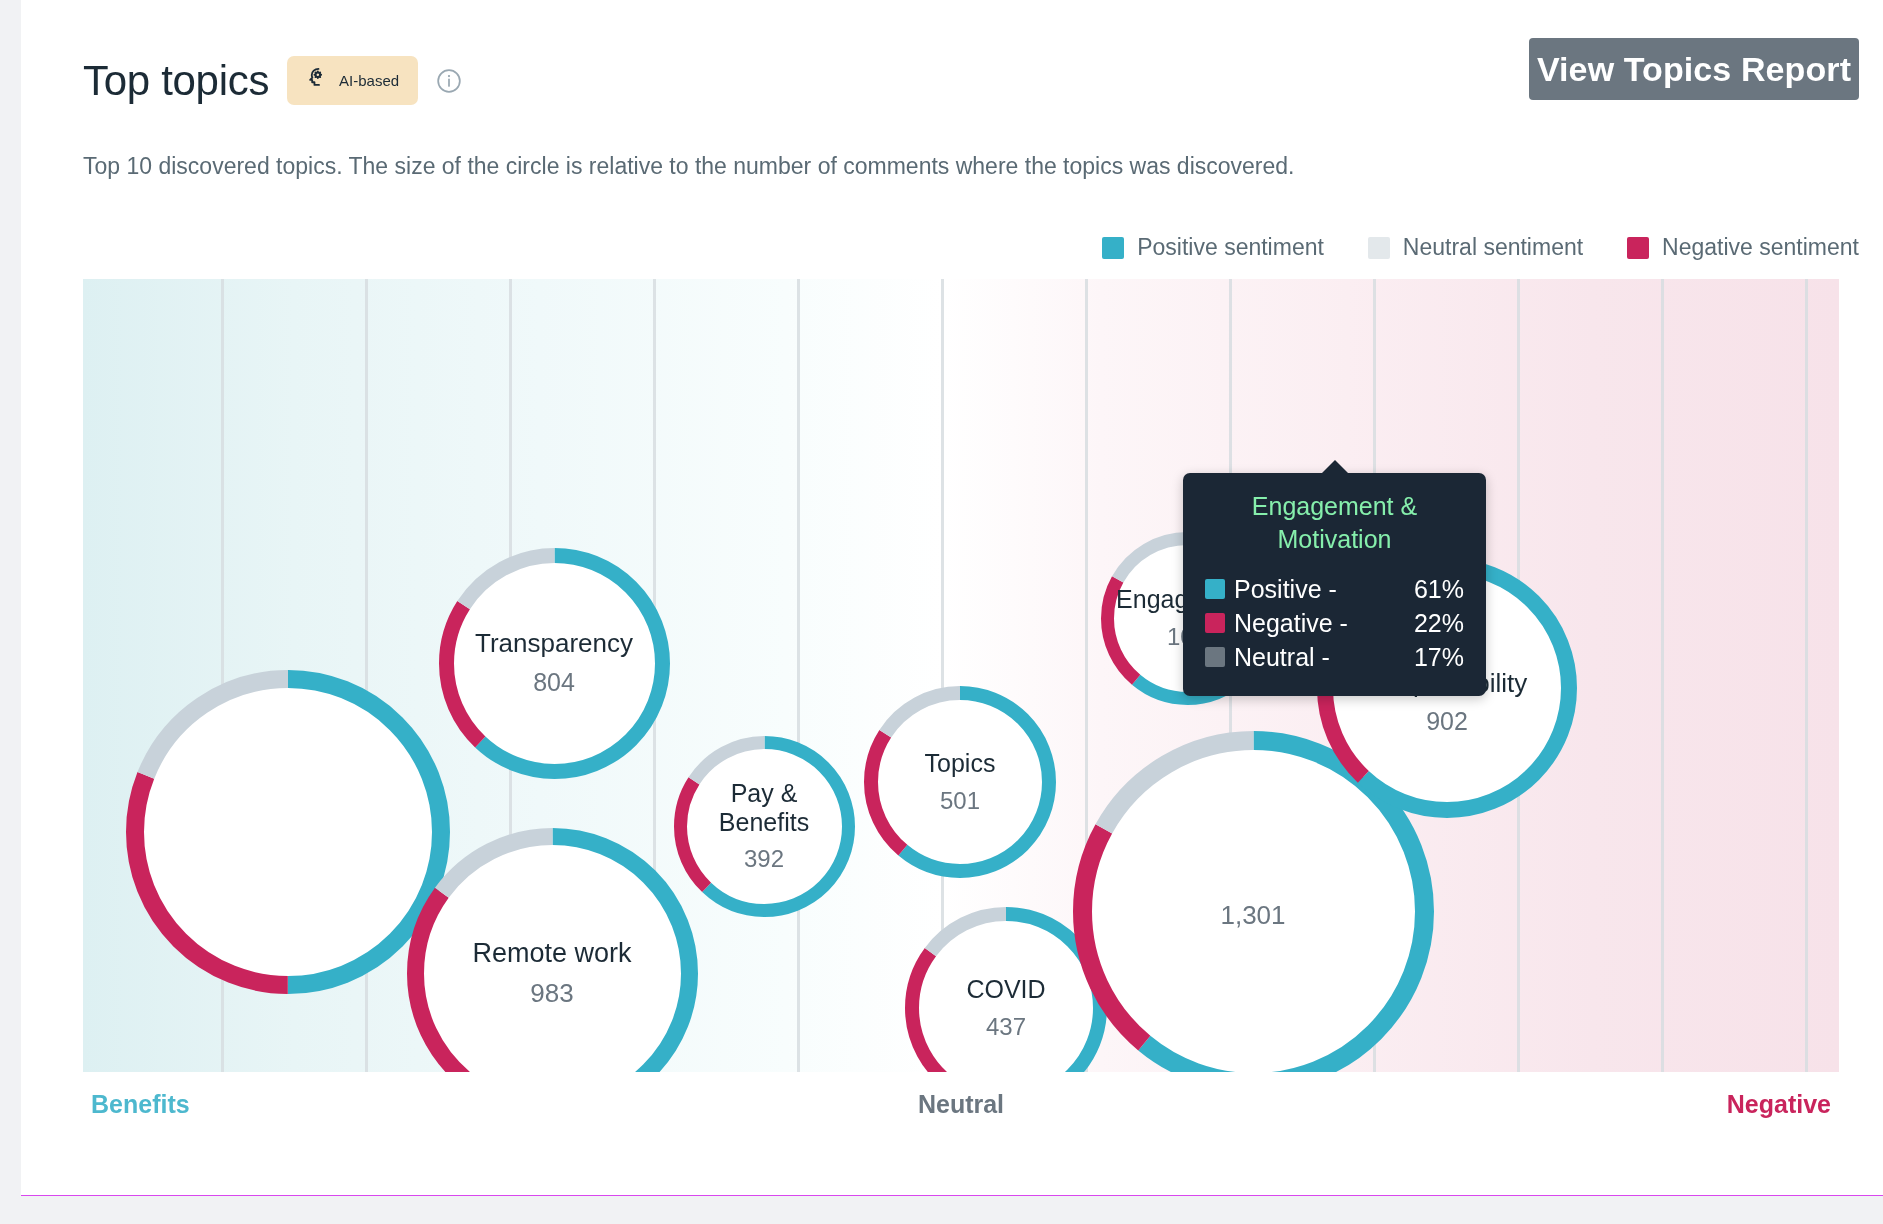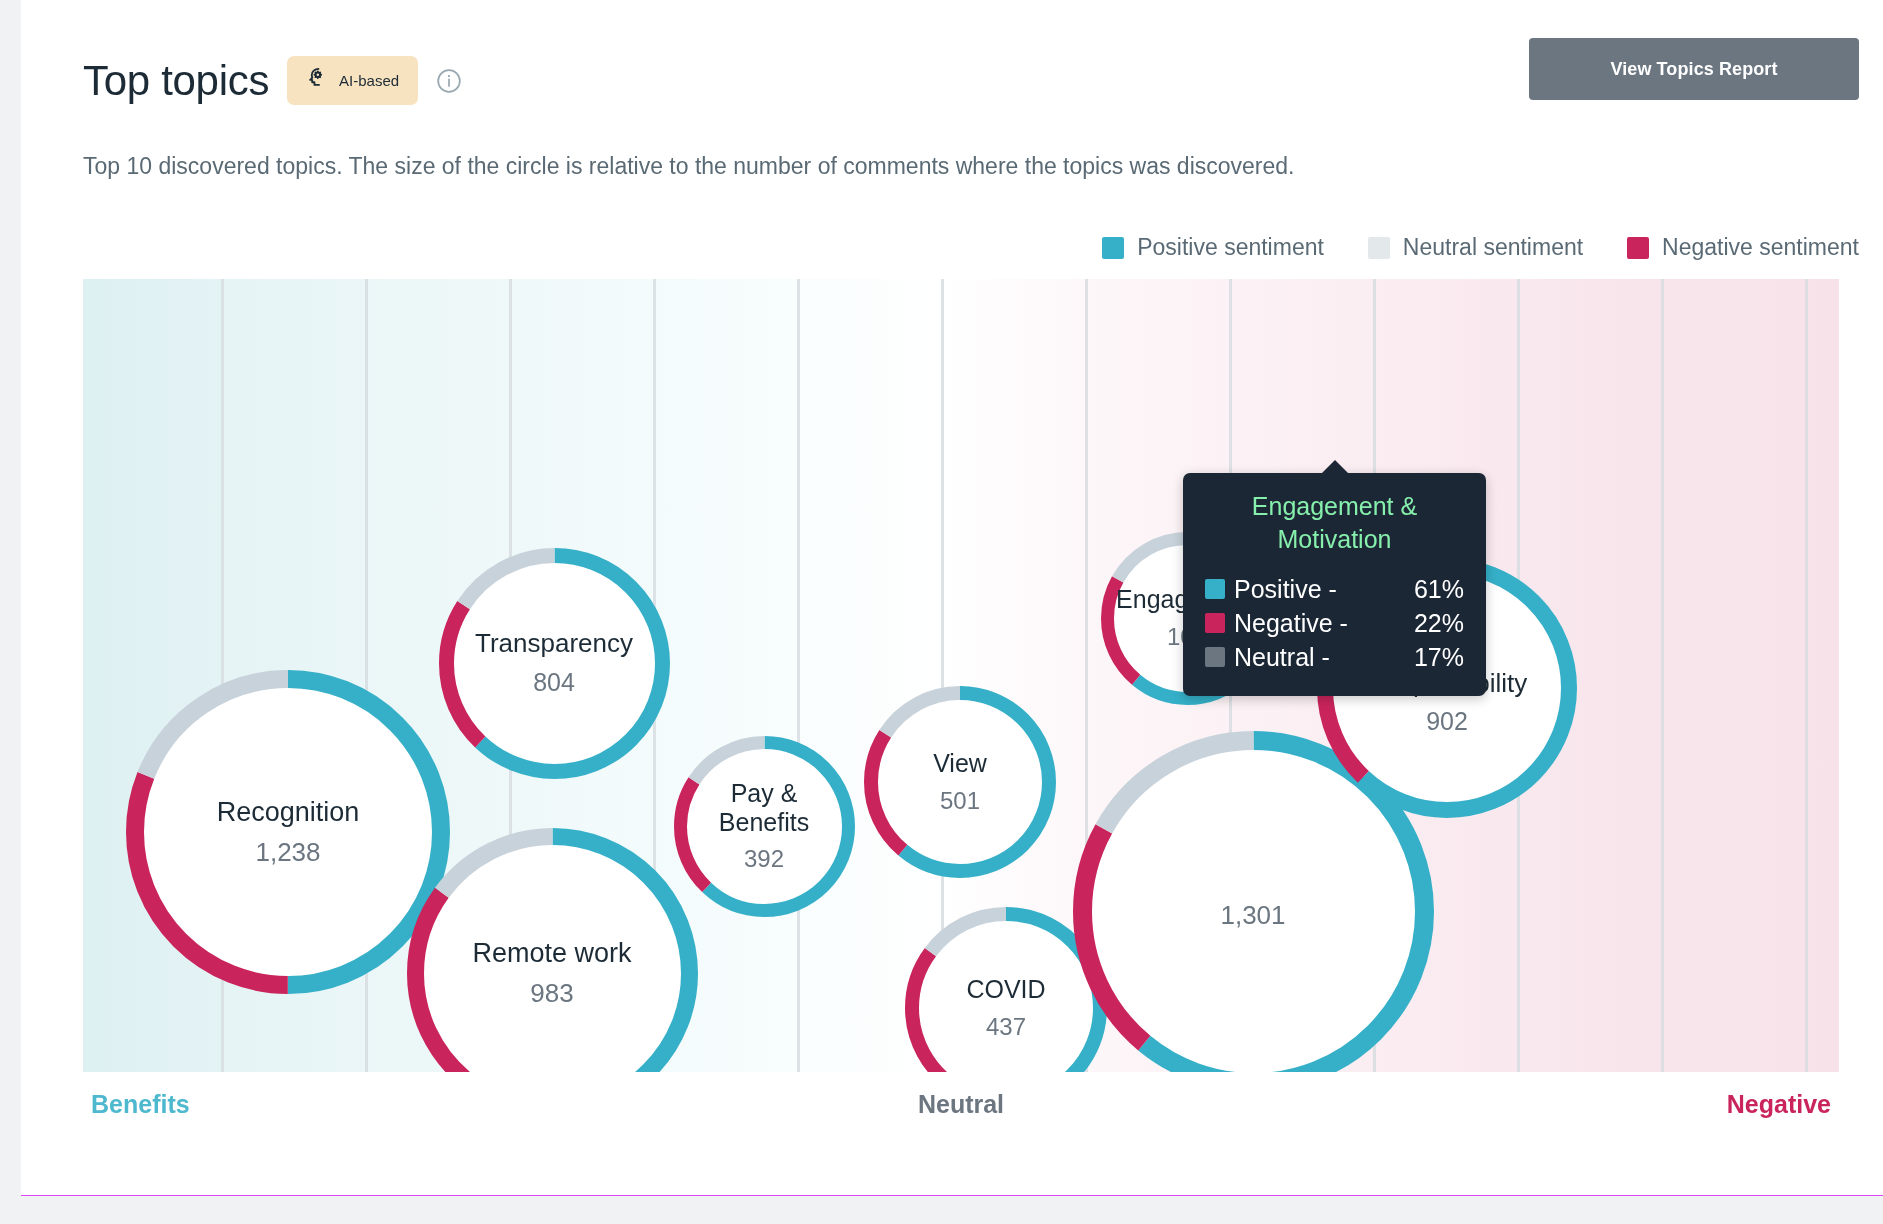--- a/index.html
+++ b/index.html
@@ -30,21 +30,21 @@
   .ai-badge .lbl{font-size:15px;color:#1c2b36;}
   .info-ic{width:26px;height:26px;display:block;}
   .subtitle{
     position:absolute;left:62px;top:153px;
     font-size:23px;color:#5a6a74;
   }
   .view-btn{
     position:absolute;right:45px;top:38px;
     width:330px;height:62px;
     background:#6b7680;border:none;border-radius:4px;
-    color:#ffffff;font-size:18px;font-weight:bold;
+    color:#ffffff;font-size:34px;font-weight:bold;
     font-family:"Liberation Sans", sans-serif;
     cursor:pointer;letter-spacing:0.1px;
   }
   
   .legend{
     position:absolute;right:45px;top:234px;
     display:flex;align-items:center;gap:44px;justify-content:space-between;
   }
   .lg-item{display:flex;align-items:center;gap:13px;}
   .lg-sw{width:22px;height:22px;border-radius:2px;display:block;}
@@ -157,24 +157,20 @@
       <div class="gl" style="left: 1434px;"></div>
       <div class="gl" style="left: 1578px;"></div>
       <div class="gl" style="left: 1722px;"></div>
       <div class="bub" style="left: 43px; top: 391px; width: 324px; height: 324px;">
         <svg width="324" height="324" viewBox="0 0 324 324">
           <circle cx="162" cy="162" r="153" fill="#ffffff"></circle>
           <circle cx="162" cy="162" r="153" fill="none" stroke="#35b0c8" stroke-width="18" stroke-dasharray="480.6636759992383 480.6636759992384" stroke-dashoffset="0" transform="rotate(-90 162 162)"></circle>
           <circle cx="162" cy="162" r="153" fill="none" stroke="#c9245c" stroke-width="18" stroke-dasharray="298.0114791195278 663.315872878949" stroke-dashoffset="-480.6636759992383" transform="rotate(-90 162 162)"></circle>
           <circle cx="162" cy="162" r="153" fill="none" stroke="#c8d2da" stroke-width="18" stroke-dasharray="182.65219687971057 778.6751551187662" stroke-dashoffset="-778.6751551187662" transform="rotate(-90 162 162)"></circle>
         </svg>
-        <div class="ctr">
-          <span class="nm" style="font-size: 27px;">Recognition</span>
-          <span class="vl" style="font-size: 26px; margin-top: 9px;">1,238</span>
-        </div>
       </div>
       <div class="bub" style="left: 355.5px; top: 268.5px; width: 231px; height: 231px;">
         <svg width="231" height="231" viewBox="0 0 231 231">
           <circle cx="115.5" cy="115.5" r="108" fill="#ffffff"></circle>
           <circle cx="115.5" cy="115.5" r="108" fill="none" stroke="#35b0c8" stroke-width="15" stroke-dasharray="420.72208816874513 257.86192500665015" stroke-dashoffset="0" transform="rotate(-90 115.5 115.5)"></circle>
           <circle cx="115.5" cy="115.5" r="108" fill="none" stroke="#c9245c" stroke-width="15" stroke-dasharray="149.28848289858695 529.2955302768083" stroke-dashoffset="-420.72208816874513" transform="rotate(-90 115.5 115.5)"></circle>
           <circle cx="115.5" cy="115.5" r="108" fill="none" stroke="#c8d2da" stroke-width="15" stroke-dasharray="108.57344210806325 570.0105710673321" stroke-dashoffset="-570.0105710673321" transform="rotate(-90 115.5 115.5)"></circle>
         </svg>
         <div class="ctr">
           <span class="nm" style="font-size: 26px;">Transparency</span>
@@ -207,21 +203,21 @@
         </div>
       </div>
       <div class="bub" style="left: 781px; top: 407px; width: 192px; height: 192px;">
         <svg width="192" height="192" viewBox="0 0 192 192">
           <circle cx="96" cy="96" r="89" fill="#ffffff"></circle>
           <circle cx="96" cy="96" r="89" fill="none" stroke="#35b0c8" stroke-width="14" stroke-dasharray="341.1141303267798 218.08936201220342" stroke-dashoffset="0" transform="rotate(-90 96 96)"></circle>
           <circle cx="96" cy="96" r="89" fill="none" stroke="#c9245c" stroke-width="14" stroke-dasharray="128.61680323796614 430.5866891010171" stroke-dashoffset="-341.1141303267798" transform="rotate(-90 96 96)"></circle>
           <circle cx="96" cy="96" r="89" fill="none" stroke="#c8d2da" stroke-width="14" stroke-dasharray="89.47255877423731 469.7309335647459" stroke-dashoffset="-469.73093356474584" transform="rotate(-90 96 96)"></circle>
         </svg>
         <div class="ctr">
-          <span class="nm" style="font-size: 25px;">View</span>
+          <span class="nm" style="font-size: 25px;">Topics</span>
           <span class="vl" style="font-size: 24px; margin-top: 9px;">501</span>
         </div>
       </div>
       <div class="bub" style="left: 822px; top: 628px; width: 202px; height: 202px;">
         <svg width="202" height="202" viewBox="0 0 202 202">
           <circle cx="101" cy="101" r="94" fill="#ffffff"></circle>
           <circle cx="101" cy="101" r="94" fill="none" stroke="#35b0c8" stroke-width="14" stroke-dasharray="348.4654571361799 242.15396173870124" stroke-dashoffset="0" transform="rotate(-90 101 101)"></circle>
           <circle cx="101" cy="101" r="94" fill="none" stroke="#c9245c" stroke-width="14" stroke-dasharray="153.56104890746911 437.05836996741203" stroke-dashoffset="-348.4654571361799" transform="rotate(-90 101 101)"></circle>
           <circle cx="101" cy="101" r="94" fill="none" stroke="#c8d2da" stroke-width="14" stroke-dasharray="88.59291283123217 502.02650604364896" stroke-dashoffset="-502.02650604364896" transform="rotate(-90 101 101)"></circle>
         </svg>

